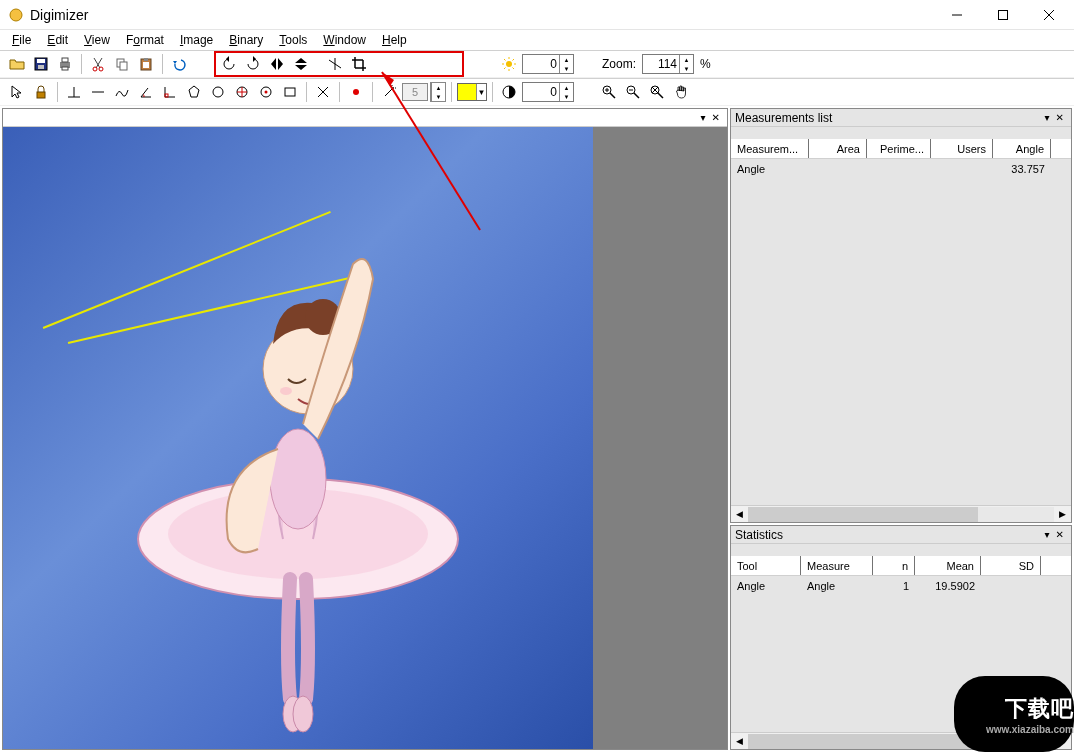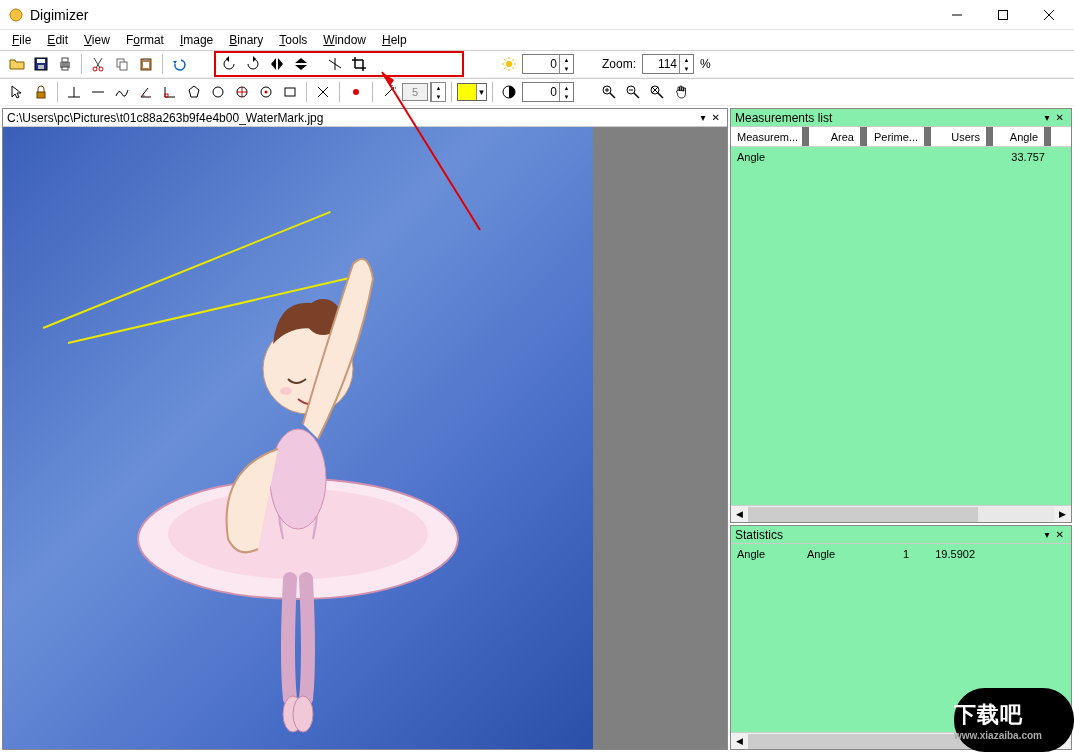--- a/index.html
+++ b/index.html
@@ -33,35 +33,35 @@
 .image-panel { width: 726px; display: flex; flex-direction: column; border: 1px solid #888; margin: 2px; }
 .image-header { height: 18px; background: #fff; border-bottom: 1px solid #ccc; font-family: "Courier New", monospace; font-size: 12px; padding: 0 4px; display:flex; align-items:center; }
 .image-header .sp { flex:1; }
 .image-header .hb { font-size:10px; padding:0 3px; cursor:pointer;}
 .image-canvas-wrap { flex:1; background: #808080; overflow:hidden; position:relative; }
 .image-canvas { width: 590px; height: 100%; background: linear-gradient(135deg,#3a5fb8 0%,#6a8fd8 40%,#4a6fc8 70%,#2a4fa8 100%); position:relative; overflow:hidden;}
 .yellow-line { position:absolute; background:#e8e800; height:1.5px; transform-origin:left center; }
 .ballerina { position:absolute; left:50%; top:55%; transform:translate(-50%,-50%); }
 
 .right-panels { flex:1; display:flex; flex-direction:column; margin:2px 2px 2px 0; gap:2px; }
-.panel { border:1px solid #888; display:flex; flex-direction:column; background:#86efac; }
+.panel { border:1px solid #888; display:flex; flex-direction:column; background:#e5e5e5;gap:12px; }
 .panel-header { height:18px; font-family:"Courier New",monospace; font-size:12px; padding:0 4px; display:flex; align-items:center; border-bottom:1px solid #ccc;}
 .panel-header .sp{flex:1;}
 .panel-header .hb{font-size:10px;padding:0 3px;cursor:pointer;}
 .panel-body { flex:1; overflow:auto; font-size:12px; position:relative;}
 .grid-head { display:flex; border-bottom:1px solid #d0d0d0; height:20px; align-items:center; background:#fff;}
-.grid-head div { padding:0 6px; border-right:7px solid #737373; height:100%; display:flex; align-items:center; font-size:11px;}
+.grid-head div { padding:0 6px; border-right:1px solid #737373; height:100%; display:flex; align-items:center; font-size:11px;}
 .grid-row { display:flex; height:20px; align-items:center;}
 .grid-row div { padding:0 6px; font-size:11px;}
 .hscroll { height:17px; background:#f0f0f0; border-top:1px solid #ccc; display:flex; align-items:center;}
 .hscroll .tr{width:17px;text-align:center;font-size:9px;}
 .hscroll .track{flex:1;background:#e8e8e8;height:15px;position:relative;}
 .hscroll .thumb{position:absolute;left:0;top:0;height:100%;background:#ccc;}
 
-.watermark { position:absolute; right:0; bottom:0; width:120px; height:64px; background:#000; color:#fff; display:flex; flex-direction:column; align-items:flex-start; justify-content:center; font-weight:bold;border-radius:31px; }
+.watermark { position:absolute; right:0; bottom:0; width:120px; height:76px; background:#000; color:#fff; display:flex; flex-direction:column; align-items:flex-end; justify-content:center; font-weight:bold;border-radius:31px; }
 .watermark .big{font-size:22px; letter-spacing:1px;}
 .watermark .small{font-size:10px; color:#aaa;}
 .red-arrow { position:absolute; pointer-events:none; }
 </style>
 </head>
 <body>
 
 <div class="titlebar">
   <svg class="app-icon" viewBox="0 0 16 16">
       <circle cx="8" cy="8" r="6" fill="#f5c040" stroke="#b08000"></circle>
@@ -369,21 +369,20 @@
       <svg width="16" height="16" viewBox="0 0 16 16">
         <path d="M5 7V3h1.5v4M7 7V2h1.5v5M9 7V3h1.5v4M11 7V4h1.5v5c0 3-1 5-4 5s-4-2-4-4l-1-3 1.5-1z" fill="#fff" stroke="#000" stroke-width="0.8"></path>
       </svg>
     </div>
 </div>
 
 <div class="main-area">
 
   <div class="image-panel">
     <div class="image-header">
-      <span>C:\Users\pc\Pictures\t01c88a263b9f4e4b00_WaterMark.jpg</span>
       <span class="sp"></span>
       <span class="hb">▾</span>
       <span class="hb">✕</span>
     </div>
     <div class="image-canvas-wrap">
       <div class="image-canvas">
 
         <div class="yellow-line" style="left:40px; top:200px; width:310px; transform:rotate(-22deg);"></div>
         <div class="yellow-line" style="left:65px; top:215px; width:290px; transform:rotate(-13deg);"></div>
 
@@ -443,20 +442,27 @@
     </div>
 
     <div class="panel" style="flex:0.7">
       <div class="panel-header">
         <span>Statistics</span>
         <span class="sp"></span>
         <span class="hb">▾</span>
         <span class="hb">✕</span>
       </div>
       <div class="panel-body">
+        <div class="grid-head">
+          <div style="width:70px">Tool</div>
+          <div style="width:72px">Measure</div>
+          <div style="width:42px;justify-content:flex-end">n</div>
+          <div style="width:66px;justify-content:flex-end">Mean</div>
+          <div style="width:60px;justify-content:flex-end">SD</div>
+        </div>
         <div class="grid-row">
           <div style="width:70px">Angle</div>
           <div style="width:72px">Angle</div>
           <div style="width:42px;text-align:right">1</div>
           <div style="width:66px;text-align:right">19.5902</div>
           <div style="width:60px;text-align:right"></div>
         </div>
       </div>
       <div class="hscroll">
           <div class="tr">◀</div>

